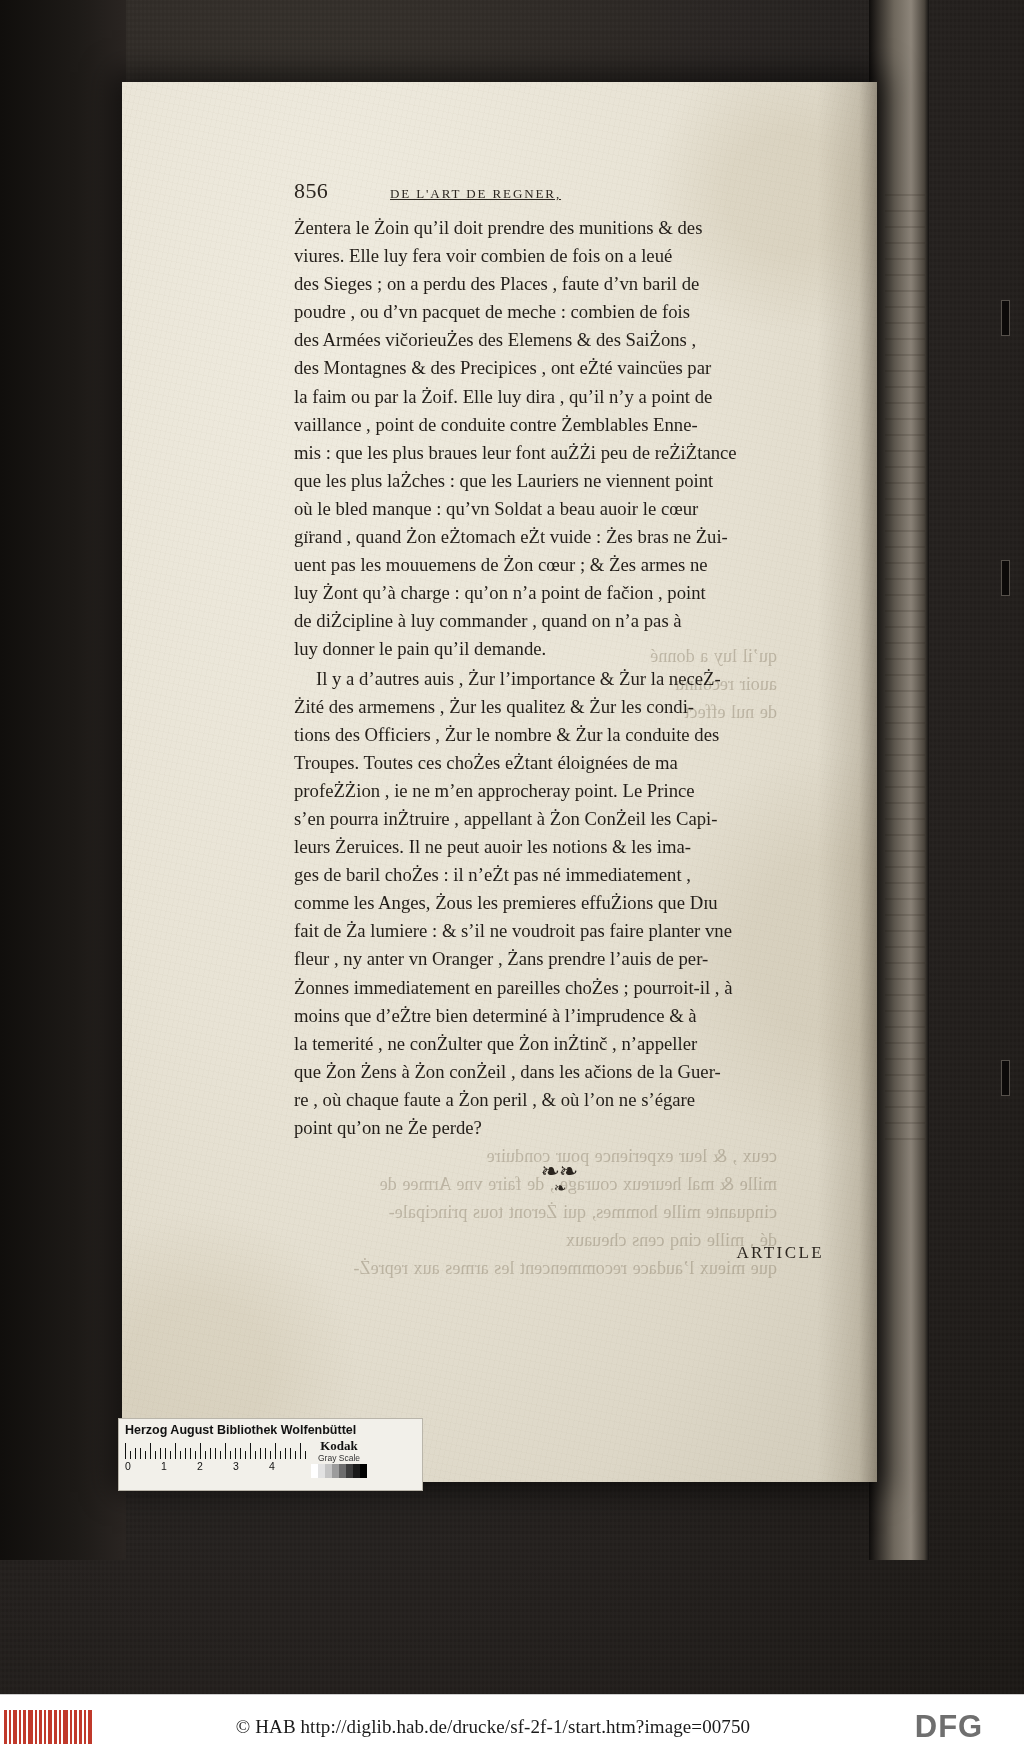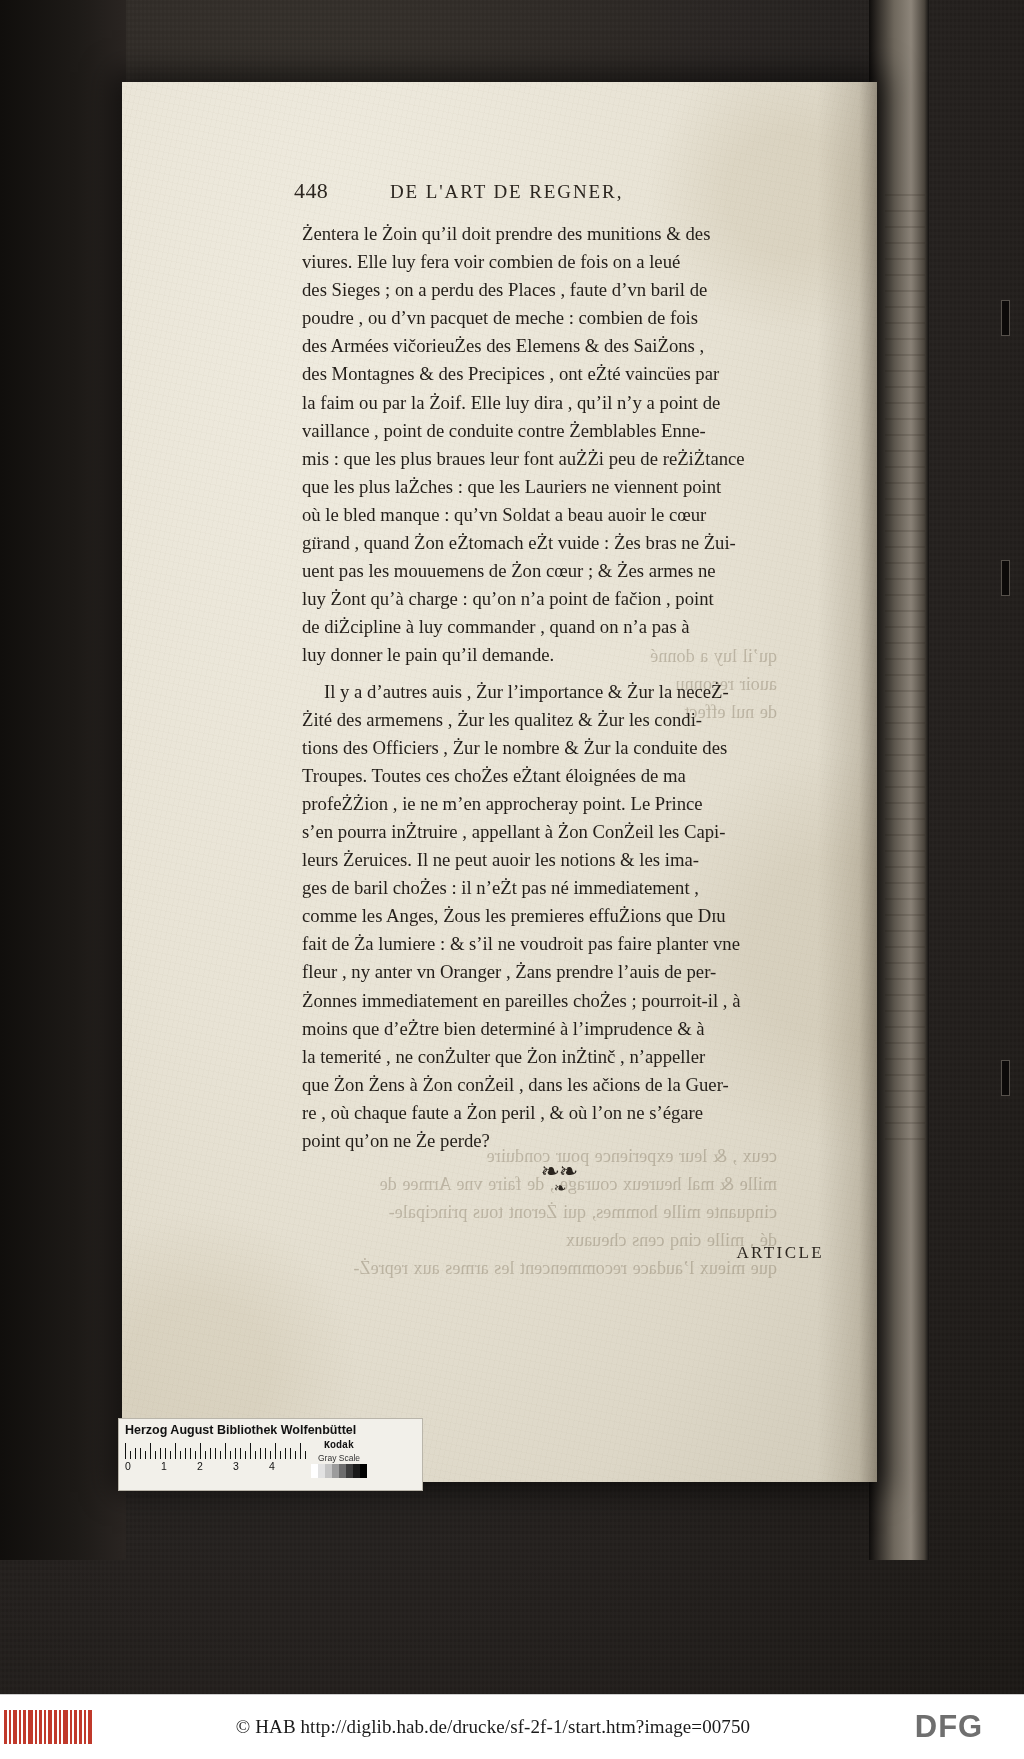--- a/index.html
+++ b/index.html
@@ -103,31 +103,32 @@
     height: 34px;
     margin-bottom: 2px;
   }
   .folio {
     font-size: 22px;
     letter-spacing: .4px;
     color: #2c2620;
     width: 96px;
   }
   .head-title {
-    font-size: 19px;
+    font-size: 13px;
     letter-spacing: 1.9px;
     color: #2c2620;
     white-space: nowrap;
+    text-decoration: underline;
   }
   .para {
     font-size: 18.7px;
     line-height: 28.1px;
     color: #231e19;
     text-align: left;
-    margin: 8px;
+    margin: 0;
     white-space: nowrap;
   }
   .para .ln { display: block; }
   .para .ln.indent { padding-left: 22px; }
   .para.p2 { margin-top: 1px; }
   .ornament {
     position: absolute;
     left: 0; top: 0;
     width: 530px;
     text-align: center;
@@ -175,22 +176,22 @@
   .ruler-nums {
     display: flex;
     font-family: "Liberation Sans", sans-serif;
     font-size: 10.5px;
     color: #111;
     margin-top: 1px;
   }
   .ruler-nums span { width: 36px; text-align: left; }
   .cal-right { margin-left: 4px; text-align: center; }
   .kodak {
-    font-family: Liberation Mono, monospace;
-    font-size: 10px; font-weight: bold; color: #111;
+    font-family: Liberation Serif, serif;
+    font-size: 13px; font-weight: bold; color: #111;
     line-height: 14px;
   }
   .grayscale-word {
     font-family: "Liberation Sans", sans-serif;
     font-size: 8.5px; color: #333; line-height: 10px;
   }
   .gray-patches { display: flex; height: 14px; margin-top: 1px; }
   .gray-patches i { width: 7px; height: 14px; display: block; }
   
   .footer {
@@ -262,21 +263,21 @@
       <div>ceux , &amp; leur experience pour conduire</div>
       <div>mille &amp; mal heureux courage , de faire vne Armee de</div>
       <div>cinquante mille hommes, qui Żeront tous principale-</div>
       <div>dé , mille cinq cens cheuaux</div>
       <div>que mieux l’audace recommencent les armes aux repreŻ-</div>
     </div>
 
     <div class="typeblock">
 
       <div class="running-head">
-        <div class="folio">448</div>
+        <div class="folio">856</div>
         <div class="head-title">DE L'ART DE REGNER,</div>
       </div>
 
       <p class="para p1">
         <span class="ln">Żentera le Żoin qu’il doit prendre des munitions &amp; des</span>
         <span class="ln">viures. Elle luy fera voir combien de fois on a leué</span>
         <span class="ln">des Sieges ; on a perdu des Places , faute d’vn baril de</span>
         <span class="ln">poudre , ou d’vn pacquet de meche : combien de fois</span>
         <span class="ln">des Armées vičorieuŻes des Elemens &amp; des SaiŻons ,</span>
         <span class="ln">des Montagnes &amp; des Precipices , ont eŻté vaincües par</span>

